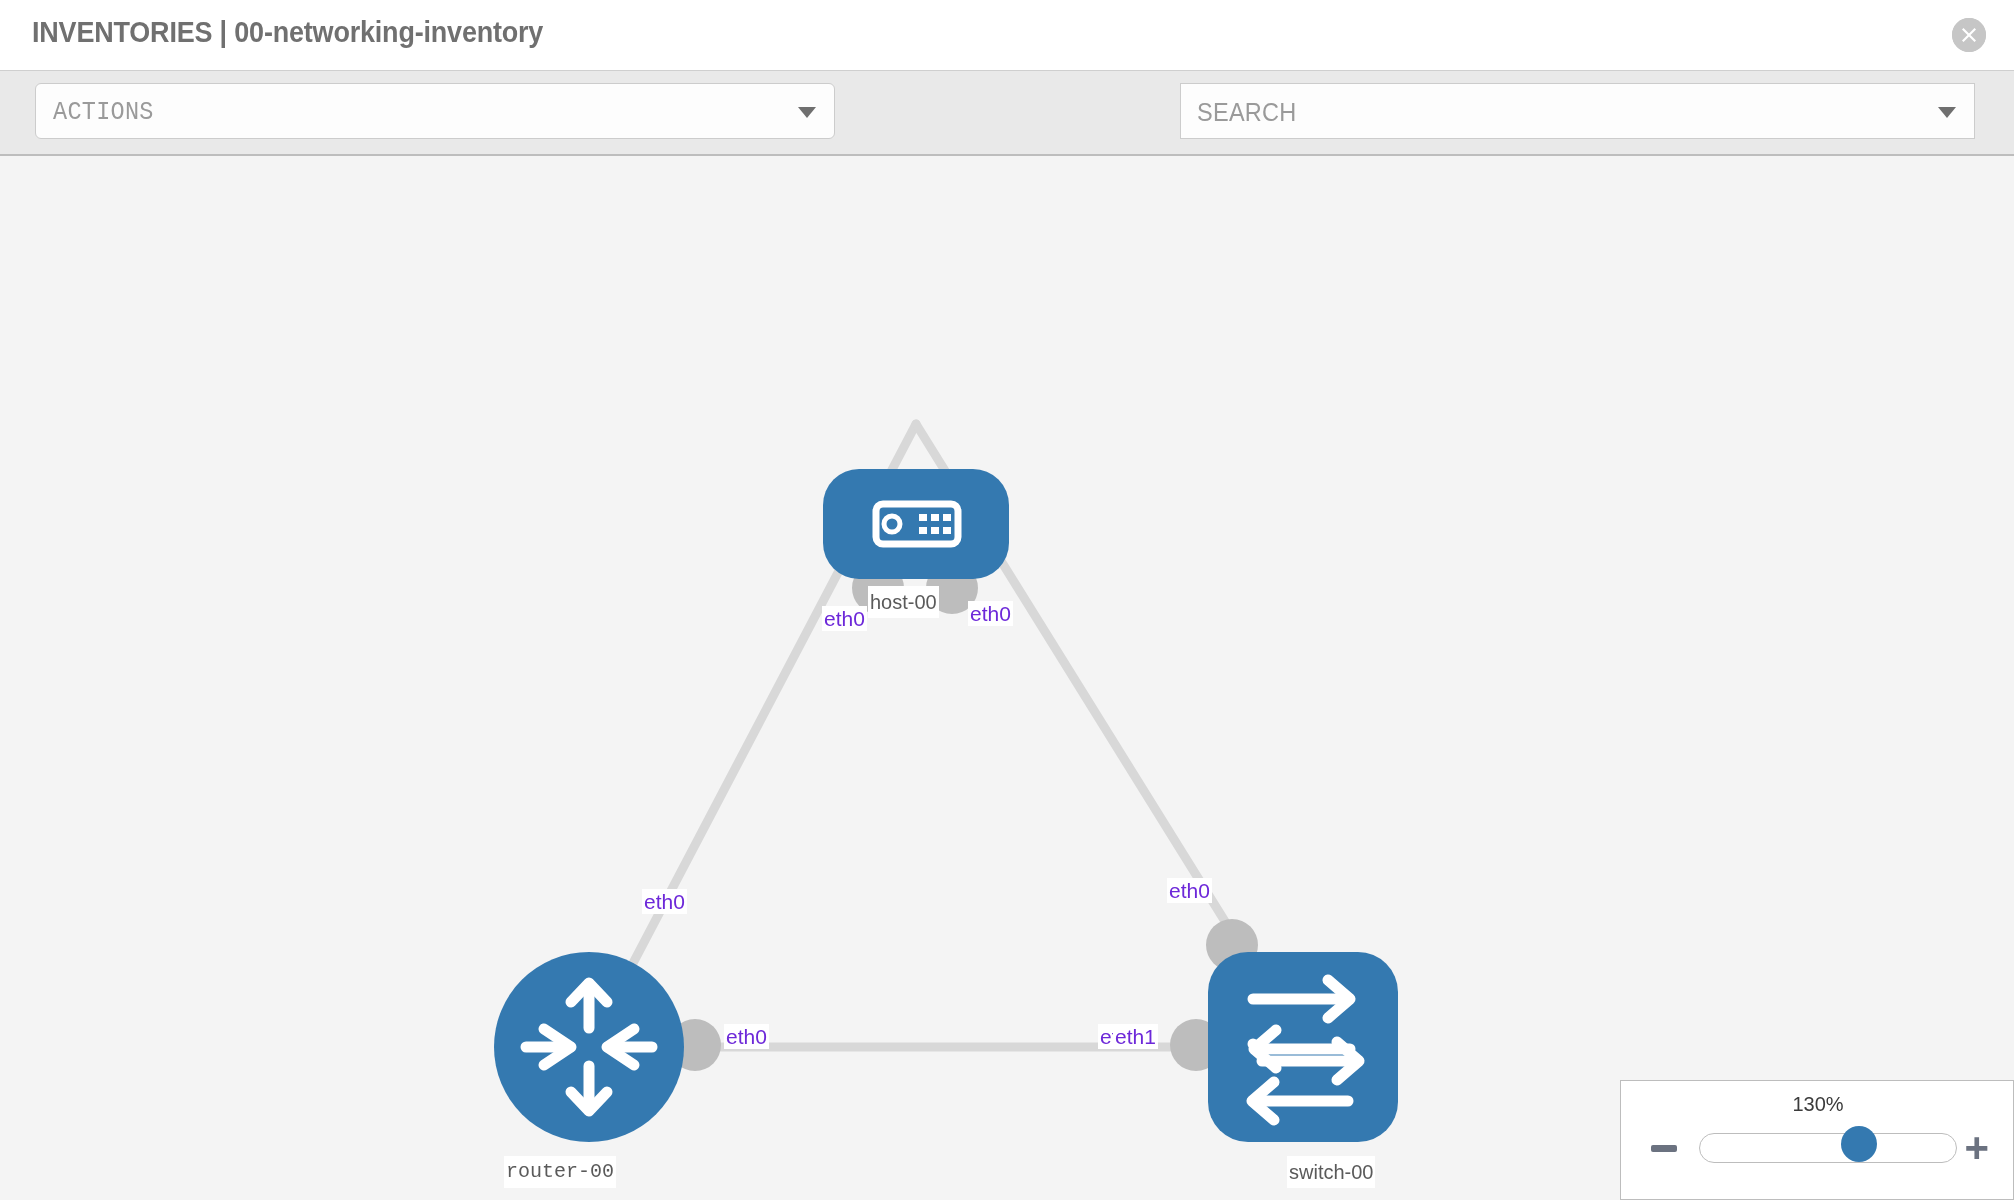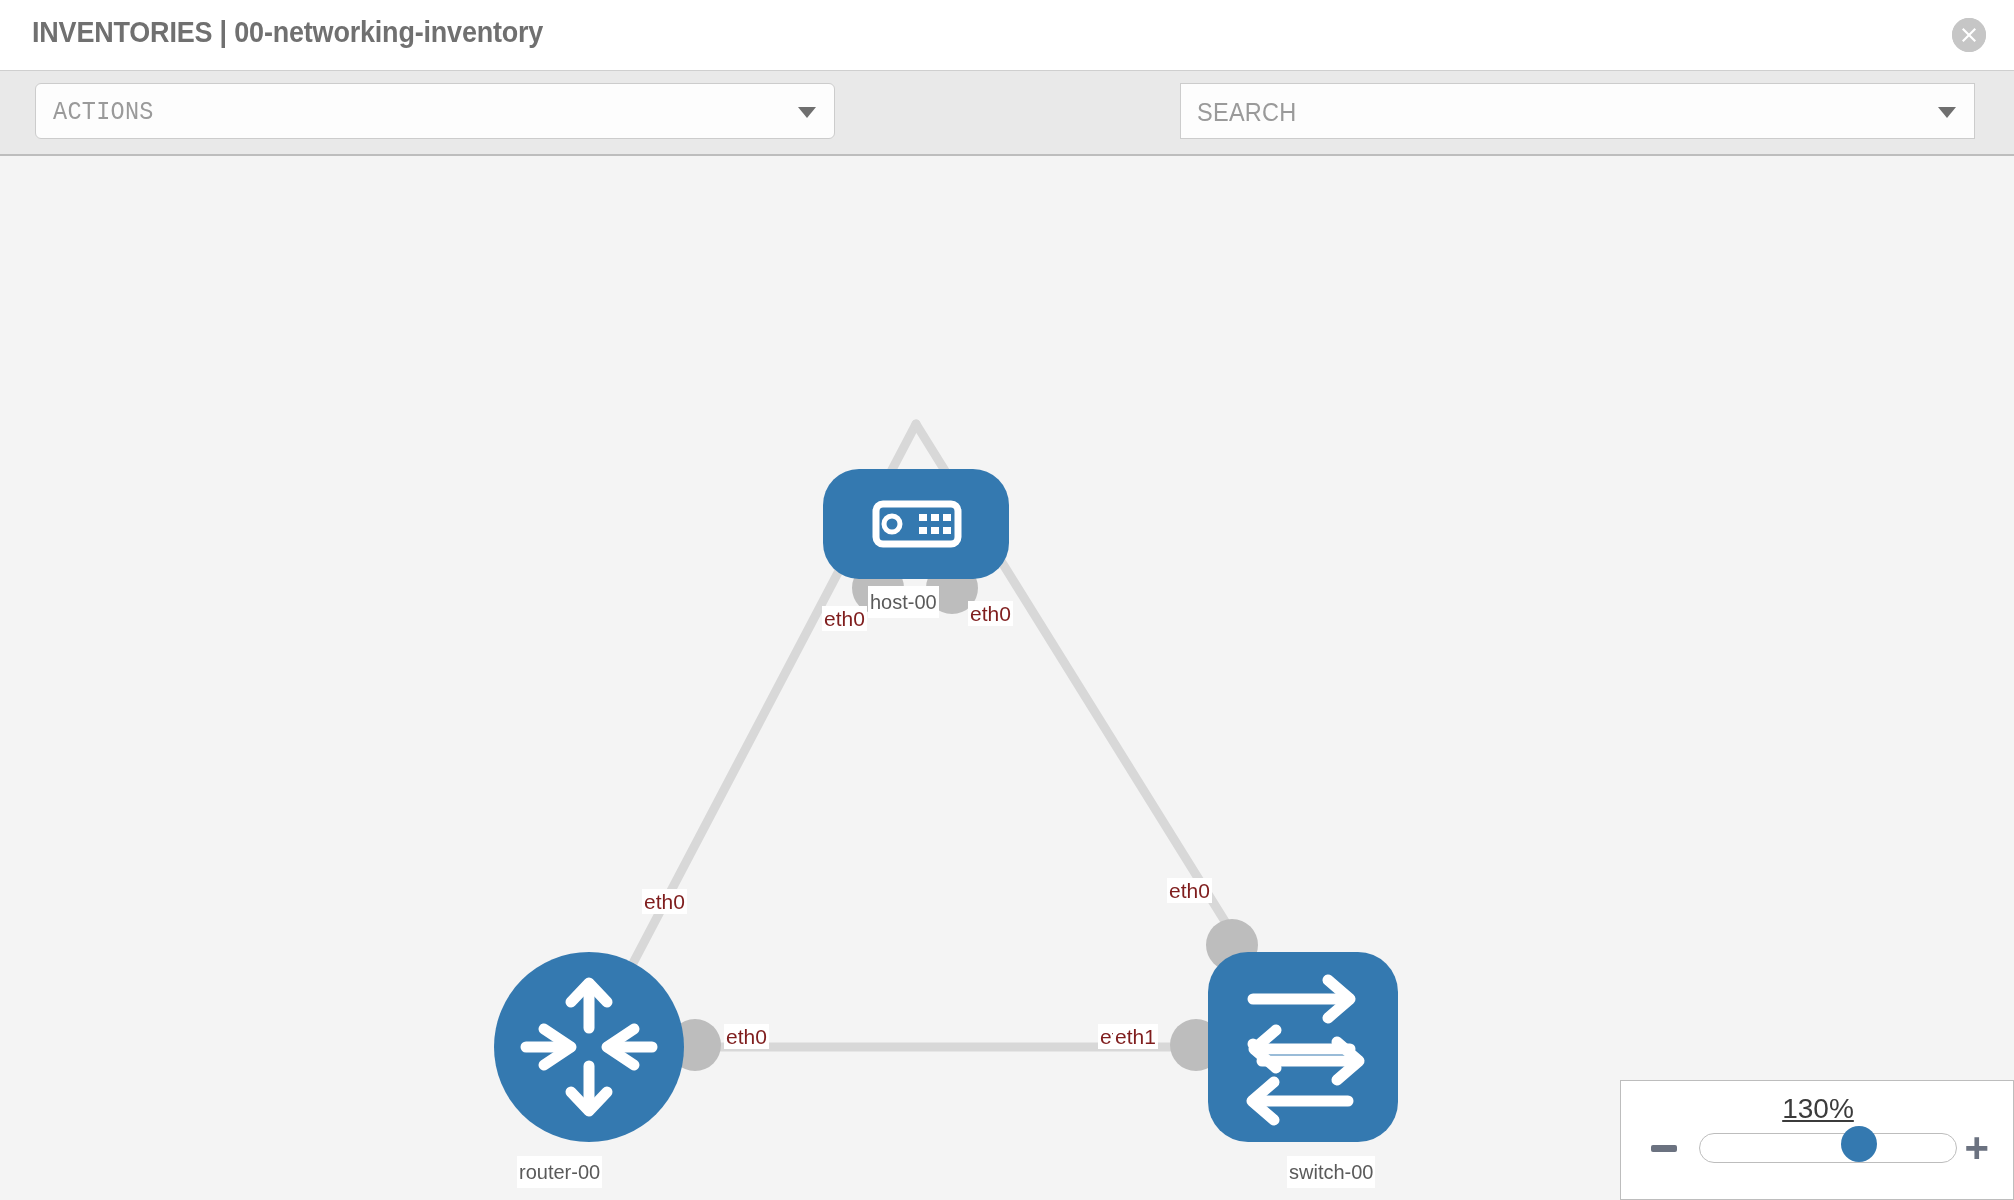--- a/index.html
+++ b/index.html
@@ -148,21 +148,21 @@
     font-size: 20px;
     color: #5a5a5a;
     background: #ffffff;
     white-space: nowrap;
     padding: 0 2px;
     line-height: 32px;
   }
   .iface-label {
     position: absolute;
     font-size: 21px;
-    color: #7f1d1d;
+    color: #6d28d9;
     background: #ffffff;
     white-space: nowrap;
     padding: 0 2px;
     line-height: 25px;
   }
 
   
   .zoom-panel {
     position: absolute;
     left: 1620px;
@@ -172,23 +172,22 @@
     background: #ffffff;
     border: 1px solid #bdbdbd;
     box-sizing: border-box;
   }
   .zoom-value {
     position: absolute;
     top: 12px;
     left: 0;
     width: 394px;
     text-align: center;
-    font-size: 28px;
+    font-size: 20px;
     color: #3b3b3b;
-    text-decoration: underline;
   }
   .zoom-minus, .zoom-plus {
     position: absolute;
     top: 52px;
     color: #6b7280;
     cursor: pointer;
     user-select: none;
   }
   .zoom-minus {
     left: 30px;
@@ -336,21 +335,21 @@
           <polyline points="1337,886 1359,905 1337,924"></polyline>
           <line x1="1348" y1="945" x2="1256" y2="945"></line>
           <polyline points="1274,926 1252,945 1274,964"></polyline>
         </g>
       </g>
 
     </svg>
 
     <div class="node-label" style="left:868px; top:430px;">host-00</div>
 
-    <div class="node-label" style="left:517px; top:1000px;">router-00</div>
+    <div class="node-label" style="left:504px; top:1000px;font-family:Liberation Mono, monospace;">router-00</div>
 
     <div class="node-label" style="left:1243px; top:1000px;margin-left:44px;">switch-00</div>
 
     <div class="iface-label" style="left:822px; top:450px;">eth0</div>
 
     <div class="iface-label" style="left:968px; top:445px;">eth0</div>
 
     <div class="iface-label" style="left:642px; top:733px;">eth0</div>
 
     <div class="iface-label" style="left:1167px; top:722px;">eth0</div>

